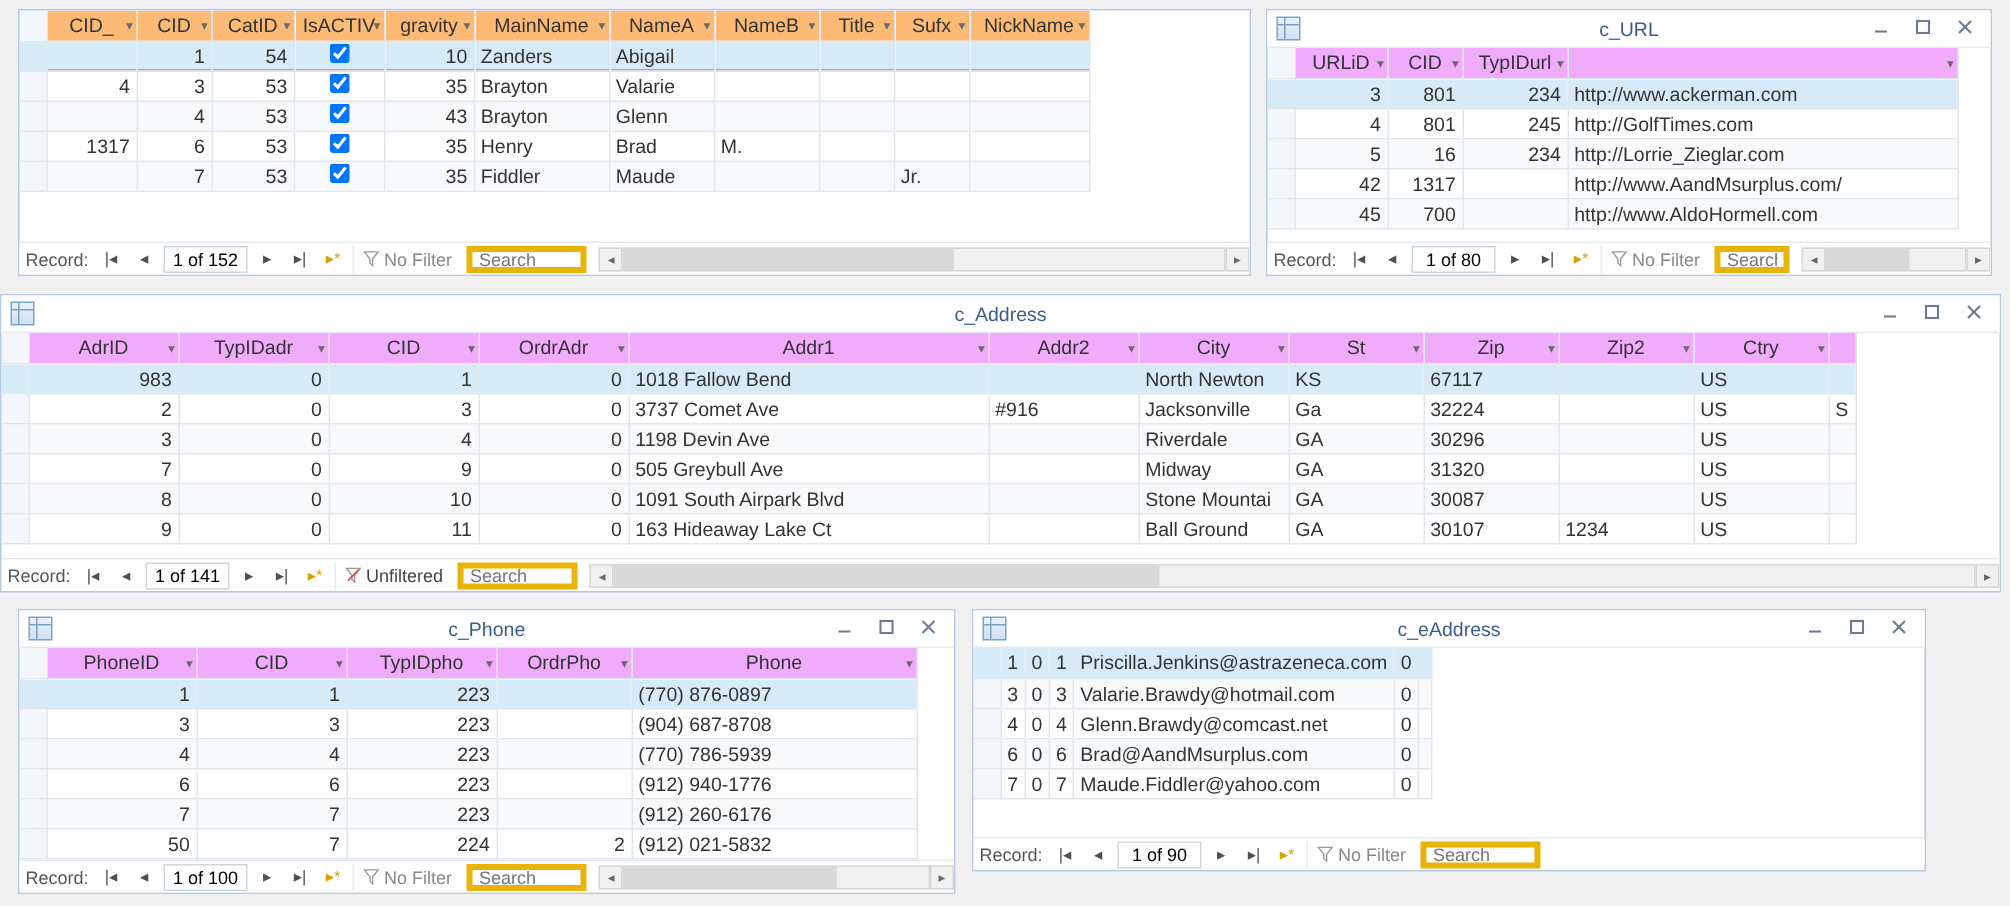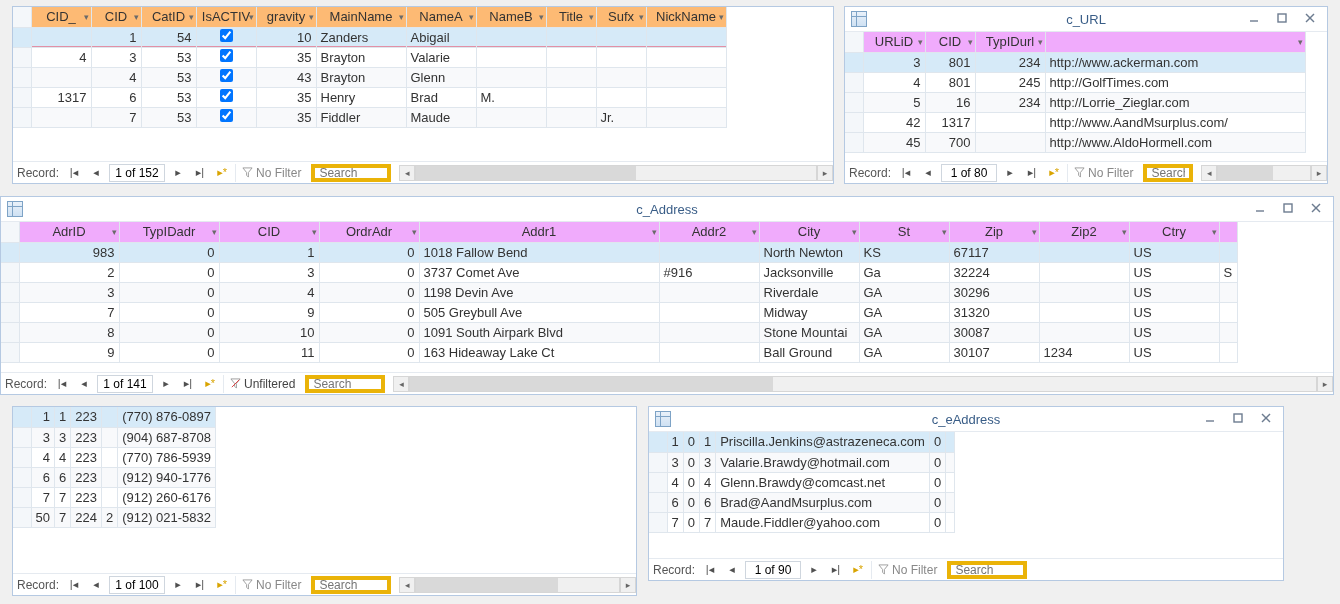--- a/index.html
+++ b/index.html
@@ -489,24 +489,48 @@
         <div class="hstrack">
             <div class="hsthumb" style="width:40%"></div>
           </div>
         <div class="hsbtn">▸</div>
       </div>
     </div>
   </div>
 </div>
 
 <div class="win" style="left:12px; top:406px; width:625px; height:190px;">
+  <div class="titlebar">
+    <div class="titleicon"></div>
+    <div class="titletext">c_Phone</div>
+    <div class="winctrls">
+      <span><svg class="svgico" width="12" height="12">
+            <line x1="2" y1="9" x2="10" y2="9"></line>
+          </svg></span>
+      <span><svg class="svgico" width="12" height="12">
+            <rect x="2" y="2" width="8" height="8"></rect>
+          </svg></span>
+      <span><svg class="svgico" width="12" height="12">
+            <line x1="2" y1="2" x2="10" y2="10"></line>
+            <line x1="10" y1="2" x2="2" y2="10"></line>
+          </svg></span>
+    </div>
+  </div>
   <div class="tblhost">
     <div class="tblwrap">
       <table id="tbl-phone">
           <tbody>
+            <tr>
+              <th class="rh"></th>
+              <th class="ch" style="width:100px">PhoneID<span class="drop">▾</span></th>
+              <th class="ch" style="width:100px">CID<span class="drop">▾</span></th>
+              <th class="ch" style="width:100px">TypIDpho<span class="drop">▾</span></th>
+              <th class="ch" style="width:90px">OrdrPho<span class="drop">▾</span></th>
+              <th class="ch" style="width:190px">Phone<span class="drop">▾</span></th>
+            </tr>
             <tr class="sel">
               <td class="rh"></td>
               <td class="num">1</td>
               <td class="num">1</td>
               <td class="num">223</td>
               <td class="num"></td>
               <td class="">(770) 876-0897</td>
             </tr>
             <tr class="">
               <td class="rh"></td>

